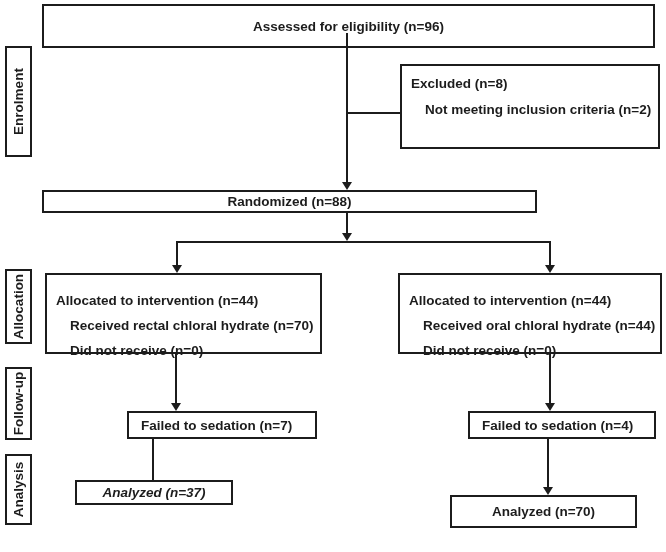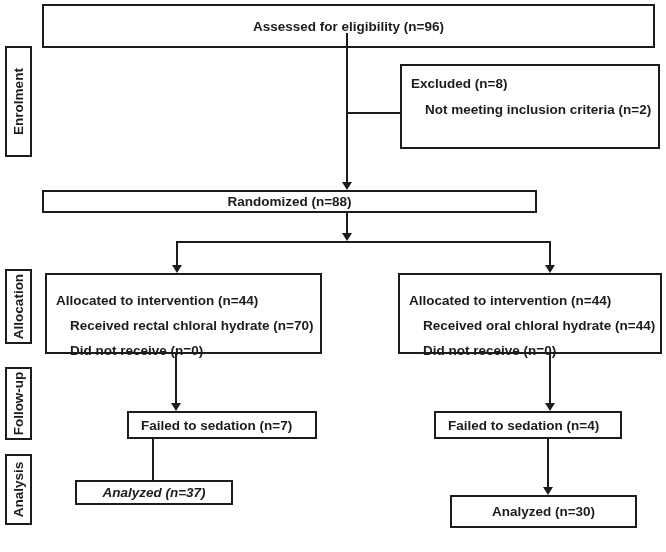--- a/index.html
+++ b/index.html
@@ -112,29 +112,29 @@
   </div>
 
   <div class="vline" style="left:175px; top:354px; height:50px;"></div>
   <div class="arr" style="left:171px; top:403px;"></div>
   <div class="vline" style="left:549px; top:354px; height:50px;"></div>
   <div class="arr" style="left:545px; top:403px;"></div>
 
   <div class="box flex-left" style="left:81px; top:411px; width:190px; height:28px; padding-left:12px;margin-left:46px;">
     <span>Failed to sedation (n=7)</span>
   </div>
-  <div class="box flex-left" style="left:434px; top:411px; width:188px; height:28px; padding-left:12px;">
+  <div class="box flex-left" style="left:468px; top:411px; width:188px; height:28px; padding-left:12px;">
     <span>Failed to sedation (n=4)</span>
   </div>
 
   <div class="vline" style="left:152px; top:439px; height:49px;"></div>
   <div class="arr" style="left:148px; top:487px;"></div>
   <div class="vline" style="left:547px; top:439px; height:49px;"></div>
   <div class="arr" style="left:543px; top:487px;"></div>
 
   <div class="box flex-center" style="left:75px; top:480px; width:158px; height:25px;font-style:italic;">
     <span>Analyzed (n=37)</span>
   </div>
   <div class="box flex-center" style="left:450px; top:495px; width:187px; height:33px;">
-    <span>Analyzed (n=30)</span>
+    <span>Analyzed (n=70)</span>
   </div>
 
 </div>
 
 </body></html>

